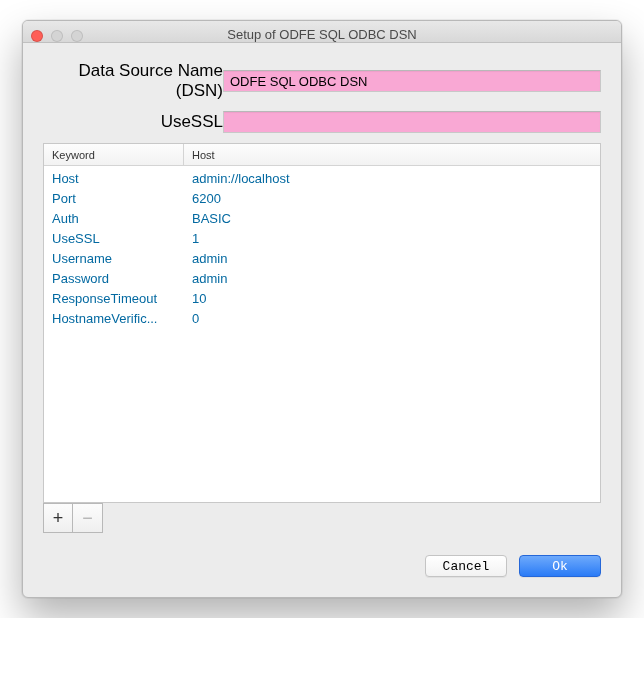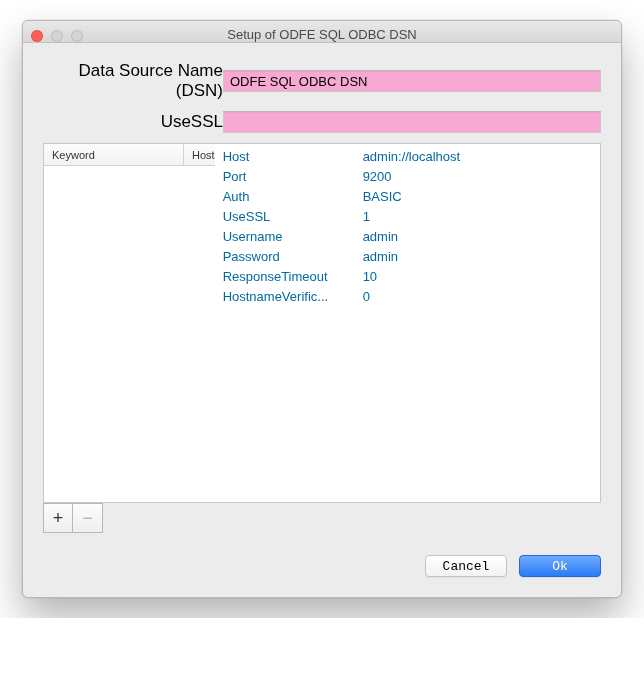--- a/index.html
+++ b/index.html
@@ -73,21 +73,21 @@
       font-size: 13px;
       font-family: inherit;
       box-shadow: inset 0 1px 1px rgba(0,0,0,0.05);
     }
     .table-container {
       background: #fff;
       border: 1px solid #c8c8c8;
       margin-top: 8px;
       height: 360px;
       display: flex;
-      flex-direction: row;
+      flex-direction: column;
     }
     .table-header {
       display: flex;
       background: linear-gradient(#fdfdfd, #f2f2f2);
       border-bottom: 1px solid #d4d4d4;
       height: 22px;
       align-items: center;
       font-size: 11px;
       color: #333;
     }
@@ -200,21 +200,21 @@
         <div class="th-keyword">Keyword</div>
         <div class="th-value">Host</div>
       </div>
       <div class="table-body" id="table-body">
           <div class="table-row">
             <div class="td-keyword">Host</div>
             <div class="td-value">admin://localhost</div>
           </div>
           <div class="table-row">
             <div class="td-keyword">Port</div>
-            <div class="td-value">9200</div>
+            <div class="td-value">6200</div>
           </div>
           <div class="table-row">
             <div class="td-keyword">Auth</div>
             <div class="td-value">BASIC</div>
           </div>
           <div class="table-row">
             <div class="td-keyword">UseSSL</div>
             <div class="td-value">1</div>
           </div>
           <div class="table-row">

